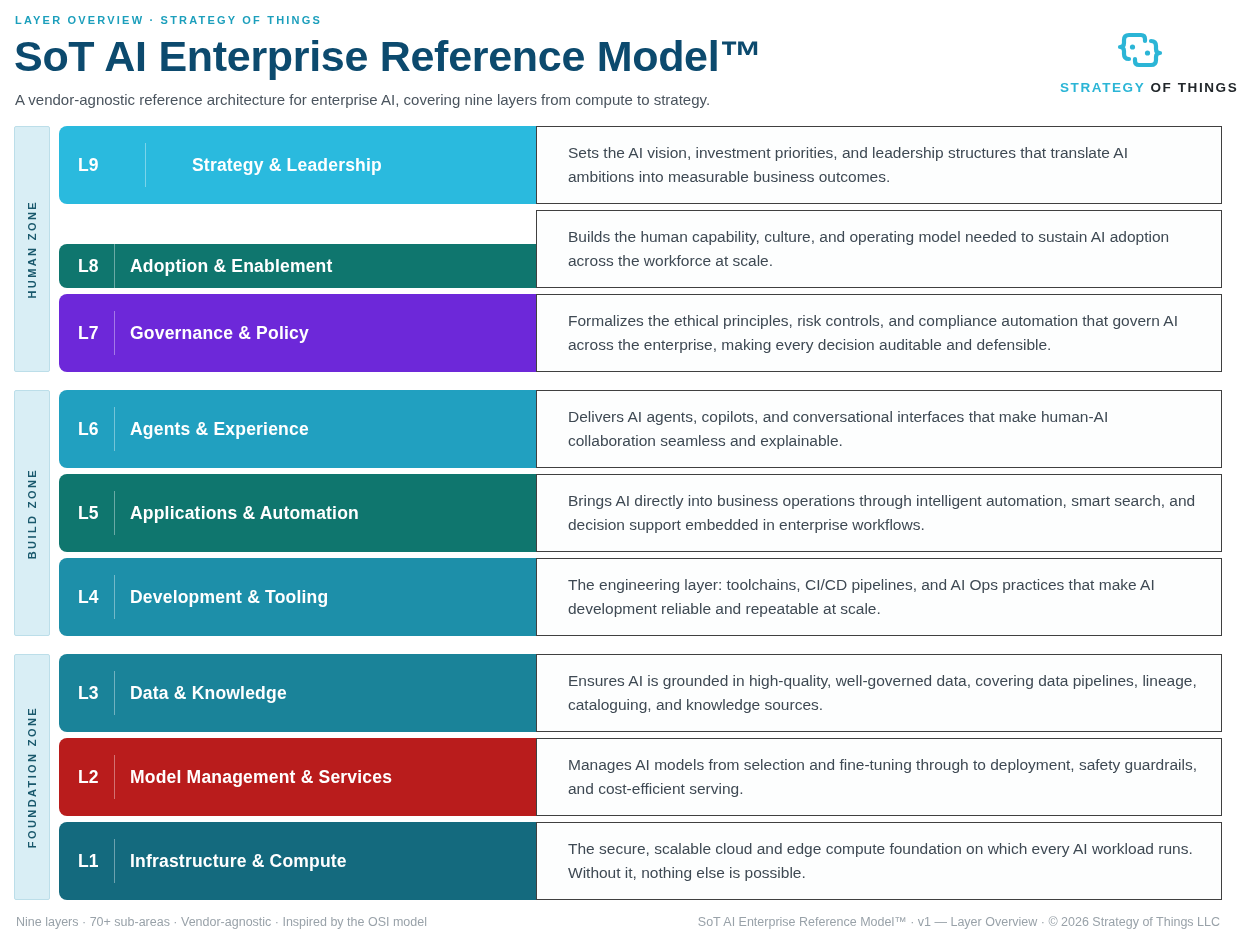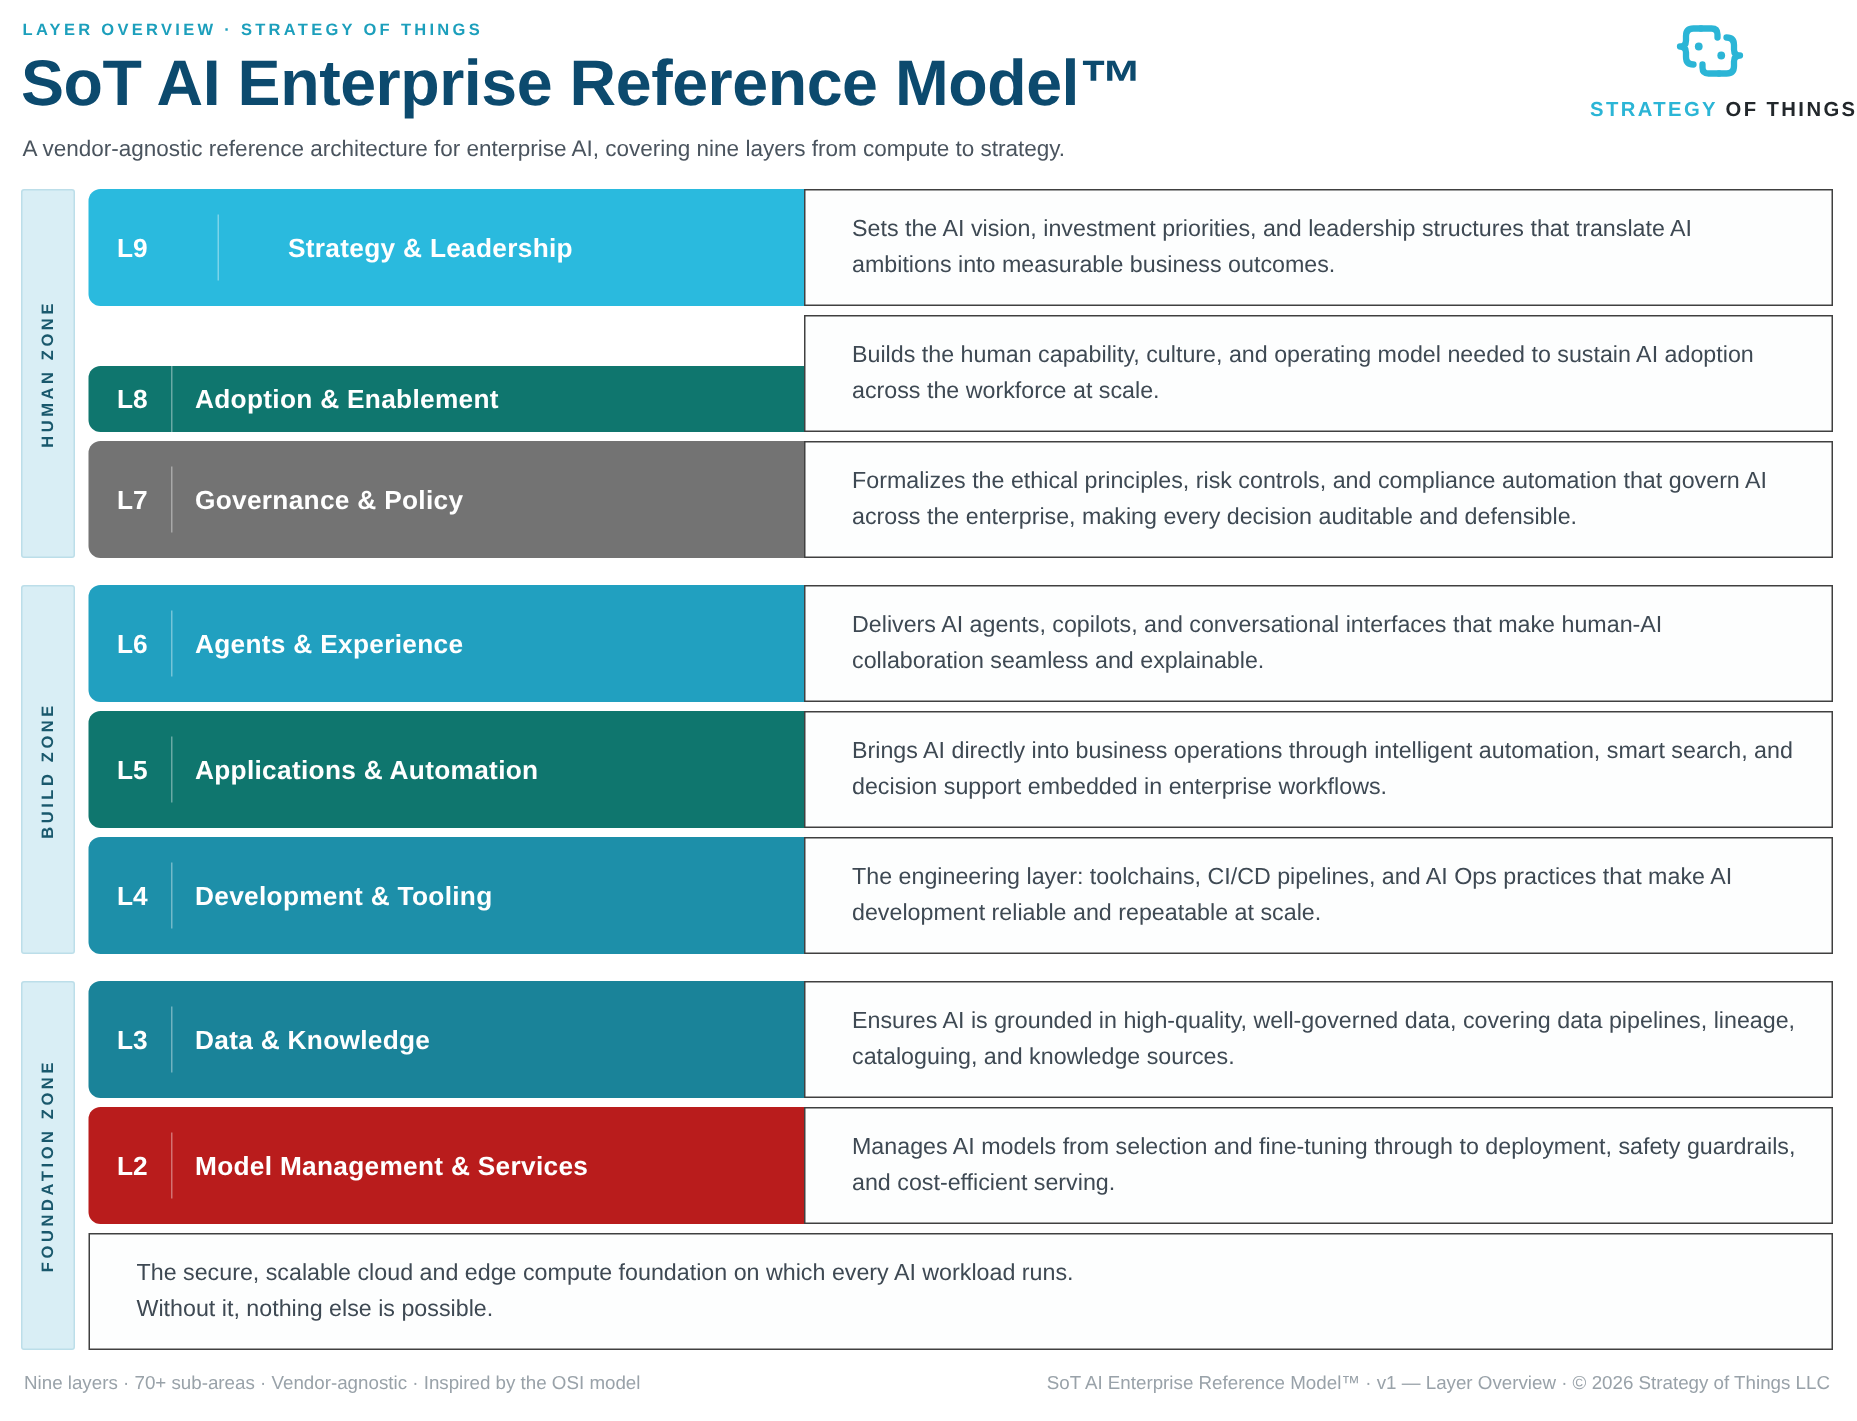--- a/index.html
+++ b/index.html
@@ -11,21 +11,21 @@
 
   
   .header{position:relative;margin-bottom:18px;}
   .eyebrow{
     font-size:11px;font-weight:bold;letter-spacing:2.2px;color:#1C9FBC;margin:2px 0 8px 1px;
   }
   .title{
     font-size:43px;font-weight:800;letter-spacing:-0.3px;color:#0c4a6e;margin:0 0 12px 0;line-height:1.05;
   }
   .subtitle{font-size:15px;color:#4A545E;margin:0 0 0 1px;}
-  .logo{position:absolute;top:0;right:2px;text-align:center;width:160px;}
+  .logo{position:absolute;top:16px;right:2px;text-align:center;width:160px;}
   .logo-icon{display:inline-block;margin-bottom:4px;}
   .logo-text{font-size:13.5px;font-weight:bold;letter-spacing:1.6px;white-space:nowrap;}
   .logo-text .teal{color:#2BB5D6;}
   .logo-text .dark{color:#22272B;}
 
   
   .zones{flex:0 0 auto;}
   .zone{display:flex;margin-bottom:18px;}
   .zone:last-child{margin-bottom:0;}
   .zone-strip{
@@ -108,21 +108,21 @@
       <span class="layer-id">L8</span>
       <span class="layer-sep"></span>
       <span class="layer-title">Adoption &amp; Enablement</span>
     </div>
     <div class="layer-box">
       <span class="layer-desc">Builds the human capability, culture, and operating model needed to sustain AI adoption across the workforce at scale.</span>
     </div>
   </div>
 
   <div class="layer-row">
-    <div class="layer-bar" style="background: #737373;">
+    <div class="layer-bar" style="background: #6d28d9;">
       <span class="layer-id">L7</span>
       <span class="layer-sep"></span>
       <span class="layer-title">Governance &amp; Policy</span>
     </div>
     <div class="layer-box">
       <span class="layer-desc">Formalizes the ethical principles, risk controls, and compliance automation that govern AI across the enterprise, making every decision auditable and defensible.</span>
     </div>
   </div>
 </div>
   </div>
@@ -188,20 +188,25 @@
       <span class="layer-id">L2</span>
       <span class="layer-sep"></span>
       <span class="layer-title">Model Management &amp; Services</span>
     </div>
     <div class="layer-box">
       <span class="layer-desc">Manages AI models from selection and fine-tuning through to deployment, safety guardrails, and cost-efficient serving.</span>
     </div>
   </div>
 
   <div class="layer-row">
+    <div class="layer-bar" style="background: rgb(20, 106, 126);">
+      <span class="layer-id">L1</span>
+      <span class="layer-sep"></span>
+      <span class="layer-title">Infrastructure &amp; Compute</span>
+    </div>
     <div class="layer-box">
       <span class="layer-desc">The secure, scalable cloud and edge compute foundation on which every AI workload runs. Without it, nothing else is possible.</span>
     </div>
   </div>
 </div>
   </div>
 </div>
 
   <div class="footer">
     <span>Nine layers  ·  70+ sub-areas  ·  Vendor-agnostic  ·  Inspired by the OSI model</span>

